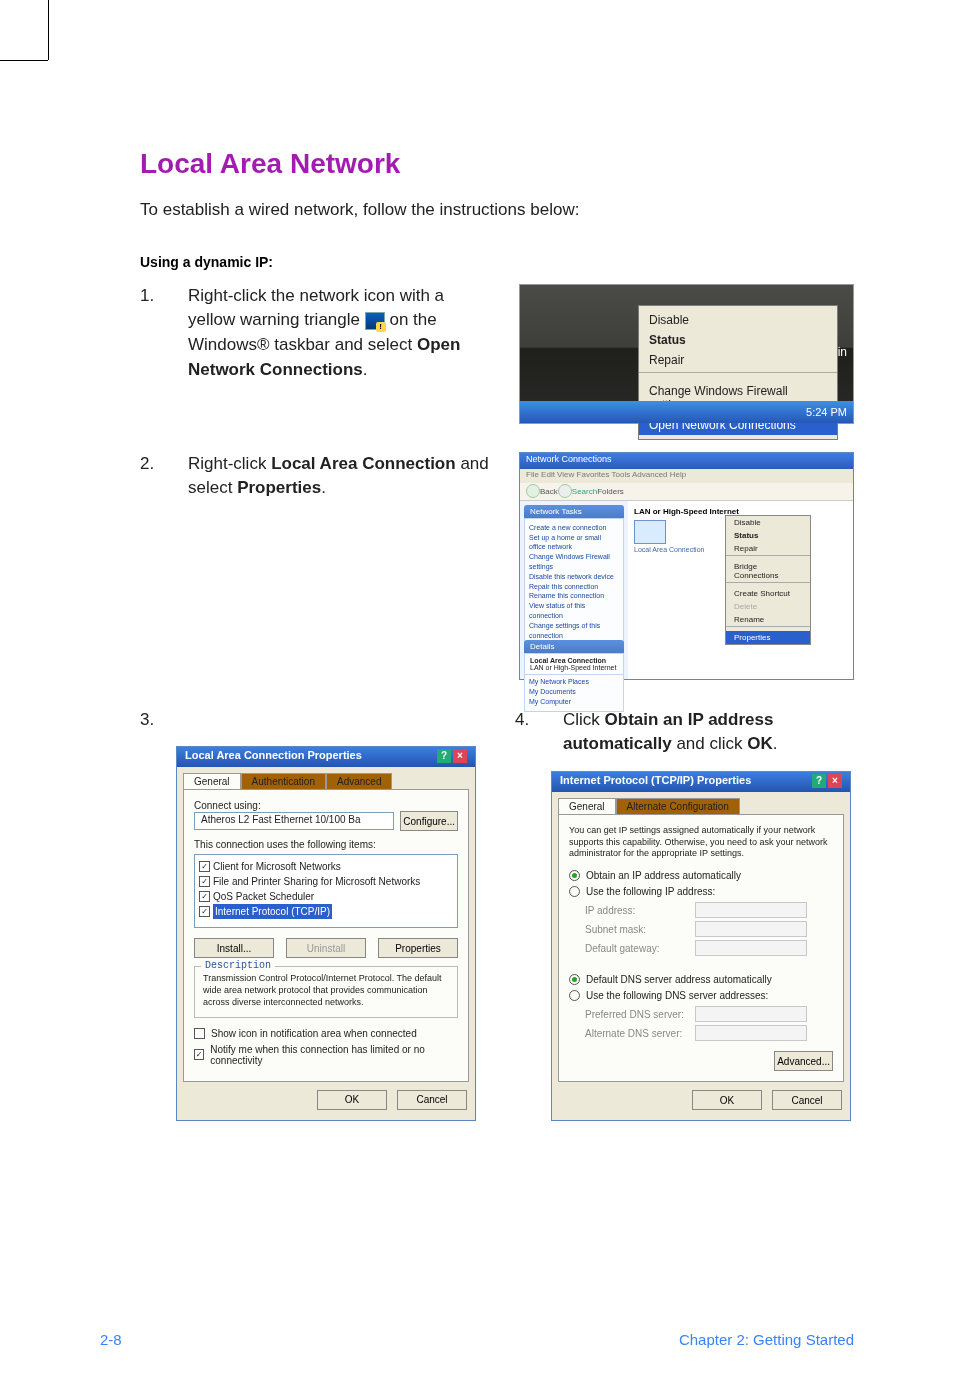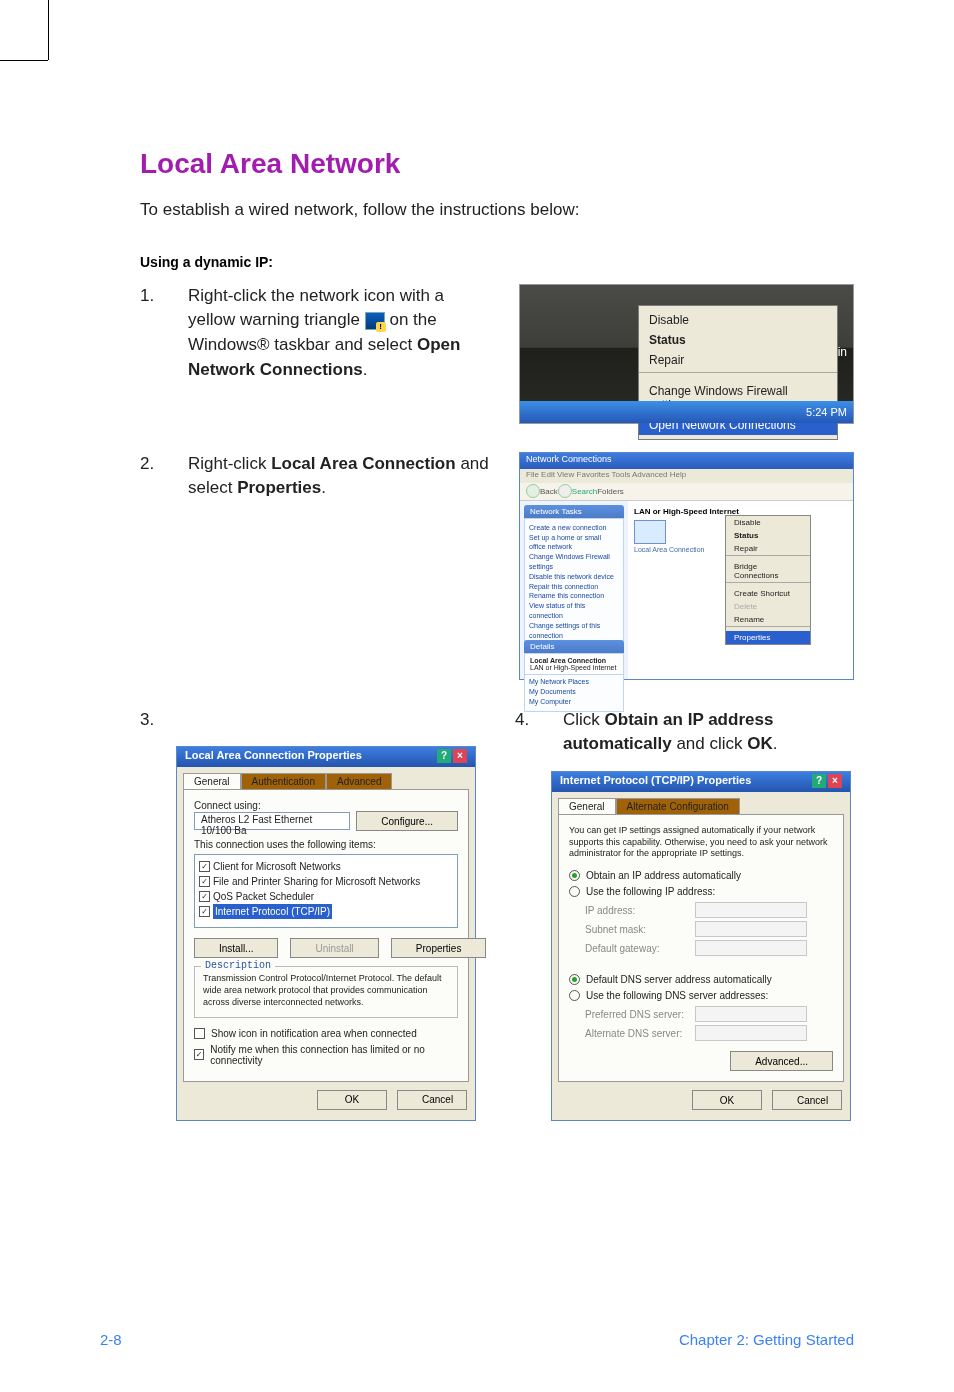--- a/index.html
+++ b/index.html
@@ -95,21 +95,21 @@
   }
   .dlg-title { height:20px; background:linear-gradient(180deg,#3c7fe1,#2454ae); color:#fff; padding:2px 8px; font-weight:700; font-size:11px; display:flex; justify-content:space-between;}
   .dlg-title .btns span { display:inline-block; width:14px;height:14px; background:#d45; margin-left:2px; text-align:center; line-height:14px; font-size:10px;}
   .dlg-title .btns .help { background:#2a7; }
   .tabs { display:flex; padding:6px 6px 0 6px; gap:0; }
   .tab { background:#a16207; border:1px solid #999; border-bottom:none; padding:2px 10px; font-size:10px;}
   .tab.active { background:#fcfcf8; }
   .dlg-body { background:#fcfcf8; border:1px solid #999; margin:0 6px 8px 6px; padding:10px; }
   .field-row { display:flex; justify-content:space-between; align-items:center; margin-bottom:8px; }
   .drop { flex:1; height:18px; border:1px solid #7e9db9; background:#fff; margin:0 6px 0 0; padding:1px 6px; font-size:10px;}
-  .btn-s { border:1px solid #888; background:#ece9d8; height:20px; padding:0 24px; font-size:10px;}
+  .btn-s { border:1px solid #888; background:#ece9d8; height:20px; padding:0 2px; font-size:10px;}
   .list { border:1px solid #7e9db9; background:#fff; height:74px; padding:4px; font-size:10px; overflow:hidden;}
   .list div { display:flex; align-items:center; gap:3px; line-height:1.5;}
   .cb { width:11px; height:11px; border:1px solid #555; background:#fff; font-size:8px; line-height:9px; text-align:center;}
   .sel { background:#2960cd; color:#fff; padding:0 2px;}
   .grp { border:1px solid #bbb; padding:6px 8px 8px 8px; margin-top:8px; position:relative;}
   .grp-lbl { position:absolute; top:-7px; left:6px; background:#fcfcf8; padding:0 4px; color:#2a55a3;font-family:Liberation Mono, monospace; }
   .row-btns { display:flex; gap:12px; margin-top:10px; }
   .row-btns .btn-s { flex:1; text-align:center;}
   .dlg-foot { display:flex; justify-content:flex-end; gap:10px; padding:0 8px 10px 0;}
   

